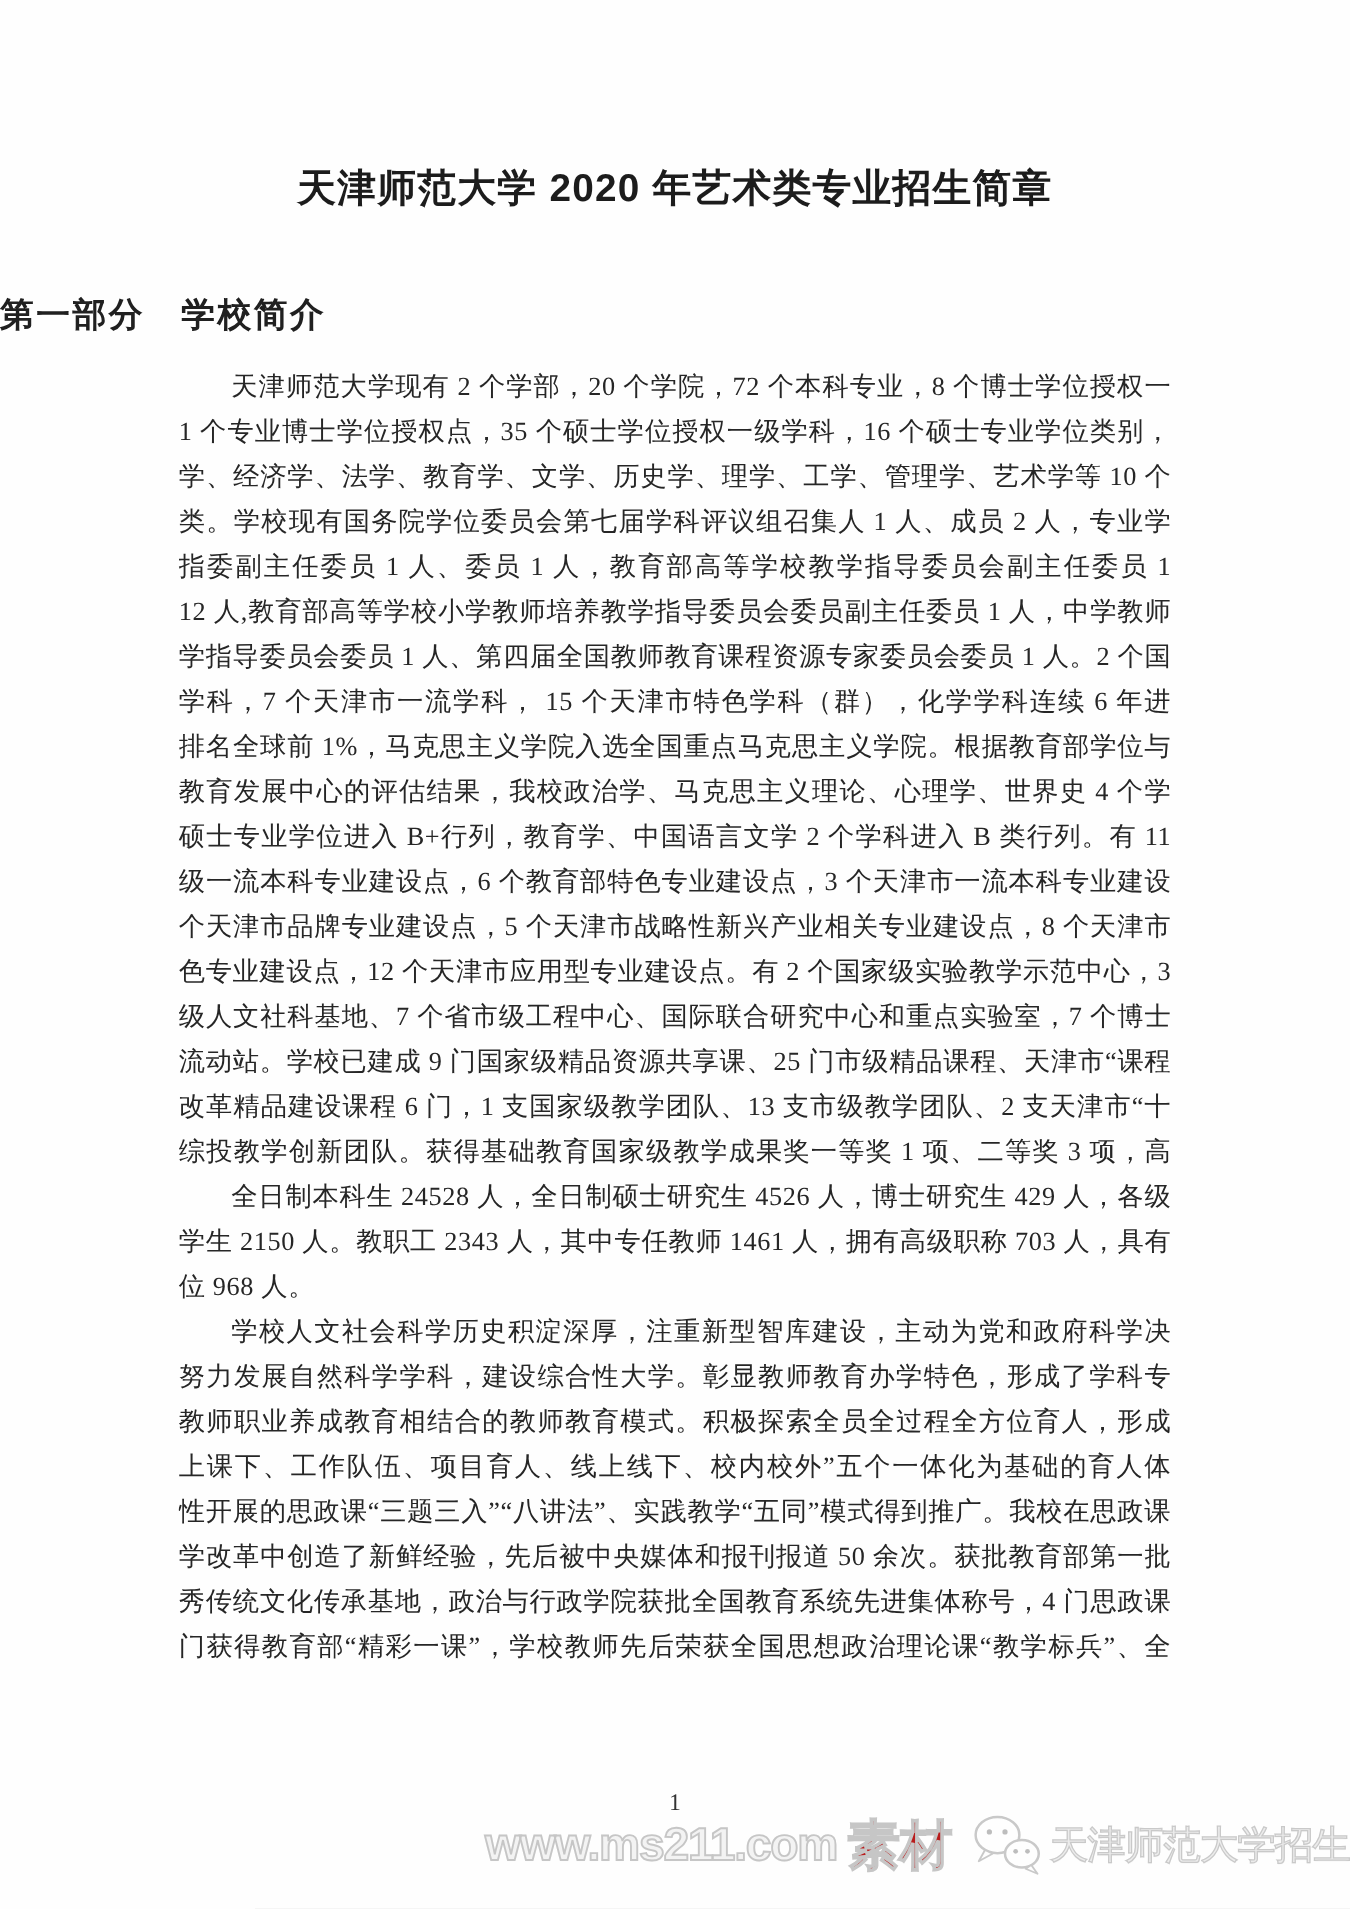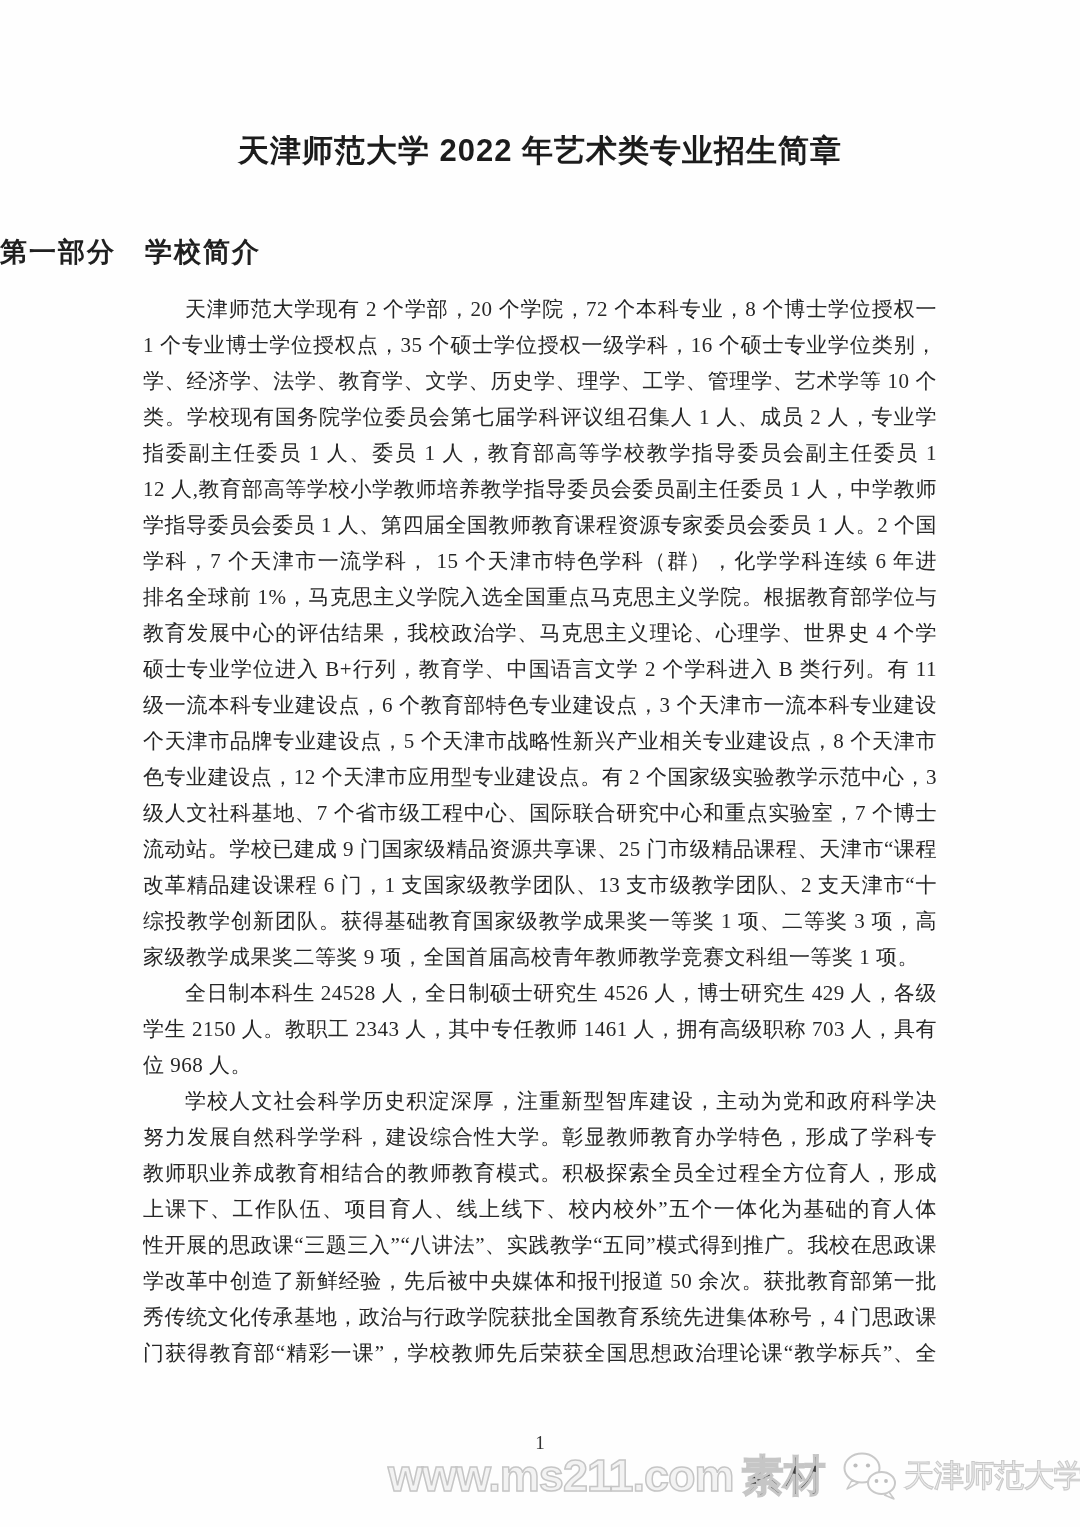--- a/index.html
+++ b/index.html
@@ -71,51 +71,51 @@
     top: 1448px;
     left: 388px;
     display: flex;
     align-items: center;
     white-space: nowrap;
     pointer-events: none;
   }
   .wm-site {
     font-family: "Liberation Sans", "DejaVu Sans", sans-serif;
     font-weight: 700;
-    font-size: 45px;
+    font-size: 37px;
     letter-spacing: -1px;
     color: #f3f3f3;
     -webkit-text-stroke: 1.5px #c6c6c6;
     text-shadow: 0 1px 1px rgba(0,0,0,0.05);
   }
   .wm-suffix {
     margin-left: 8px;
     font-family: "Liberation Serif", "DejaVu Serif", serif;
     font-weight: 700;
     font-size: 42px;
-    color: #404040;
+    color: #b91c1c;
     -webkit-text-stroke: 1.5px #c6c6c6;
   }
   .wm-icon { margin-left: 14px; flex: 0 0 auto; }
   .wm-org {
     margin-left: 6px;
     font-family: "Liberation Sans", "DejaVu Sans", sans-serif;
     font-size: 31px;
     letter-spacing: -1px;
     color: #ececec;
     -webkit-text-stroke: 1px #c9c9c9;
     text-shadow: 0 1px 1px rgba(0,0,0,0.05);
   }
 </style>
 </head>
 <body>
 
 <div class="page">
 
-  <h1 class="doc-title">天津师范大学 2022 年艺术类专业招生简章</h1>
+  <h1 class="doc-title">天津师范大学 2020 年艺术类专业招生简章</h1>
 
   <h2 class="section-heading">第一部分　学校简介</h2>
 
   <div class="body-text" id="body-text">
       <div class="line first">天津师范大学现有 2 个学部，20 个学院，72 个本科专业，8 个博士学位授权一级学科，</div>
       <div class="line">1 个专业博士学位授权点，35 个硕士学位授权一级学科，16 个硕士专业学位类别，涉及哲</div>
       <div class="line">学、经济学、法学、教育学、文学、历史学、理学、工学、管理学、艺术学等 10 个学科门</div>
       <div class="line">类。学校现有国务院学位委员会第七届学科评议组召集人 1 人、成员 2 人，专业学位教育教</div>
       <div class="line">指委副主任委员 1 人、委员 1 人，教育部高等学校教学指导委员会副主任委员 1 人、委员</div>
       <div class="line">12 人,教育部高等学校小学教师培养教学指导委员会委员副主任委员 1 人，中学教师培养教</div>
@@ -124,21 +124,20 @@
       <div class="line">排名全球前 1%，马克思主义学院入选全国重点马克思主义学院。根据教育部学位与研究生</div>
       <div class="line">教育发展中心的评估结果，我校政治学、马克思主义理论、心理学、世界史 4 个学科和教育</div>
       <div class="line">硕士专业学位进入 B+行列，教育学、中国语言文学 2 个学科进入 B 类行列。有 11 个国家</div>
       <div class="line">级一流本科专业建设点，6 个教育部特色专业建设点，3 个天津市一流本科专业建设点，16</div>
       <div class="line">个天津市品牌专业建设点，5 个天津市战略性新兴产业相关专业建设点，8 个天津市优势特</div>
       <div class="line">色专业建设点，12 个天津市应用型专业建设点。有 2 个国家级实验教学示范中心，3 个省市</div>
       <div class="line">级人文社科基地、7 个省市级工程中心、国际联合研究中心和重点实验室，7 个博士后科研</div>
       <div class="line">流动站。学校已建成 9 门国家级精品资源共享课、25 门市级精品课程、天津市“课程思政”</div>
       <div class="line">改革精品建设课程 6 门，1 支国家级教学团队、13 支市级教学团队、2 支天津市“十二五”</div>
       <div class="line">综投教学创新团队。获得基础教育国家级教学成果奖一等奖 1 项、二等奖 3 项，高等教育国</div>
-      <div class="line para-end">家级教学成果奖二等奖 9 项，全国首届高校青年教师教学竞赛文科组一等奖 1 项。</div>
       <div class="line first">全日制本科生 24528 人，全日制硕士研究生 4526 人，博士研究生 429 人，各级各类留</div>
       <div class="line">学生 2150 人。教职工 2343 人，其中专任教师 1461 人，拥有高级职称 703 人，具有博士学</div>
       <div class="line para-end">位 968 人。</div>
       <div class="line first">学校人文社会科学历史积淀深厚，注重新型智库建设，主动为党和政府科学决策服务。</div>
       <div class="line">努力发展自然科学学科，建设综合性大学。彰显教师教育办学特色，形成了学科专业教育与</div>
       <div class="line">教师职业养成教育相结合的教师教育模式。积极探索全员全过程全方位育人，形成了以“课</div>
       <div class="line">上课下、工作队伍、项目育人、线上线下、校内校外”五个一体化为基础的育人体系。创造</div>
       <div class="line">性开展的思政课“三题三入”“八讲法”、实践教学“五同”模式得到推广。我校在思政课教</div>
       <div class="line">学改革中创造了新鲜经验，先后被中央媒体和报刊报道 50 余次。获批教育部第一批中华优</div>
       <div class="line">秀传统文化传承基地，政治与行政学院获批全国教育系统先进集体称号，4 门思政课中有 3</div>

